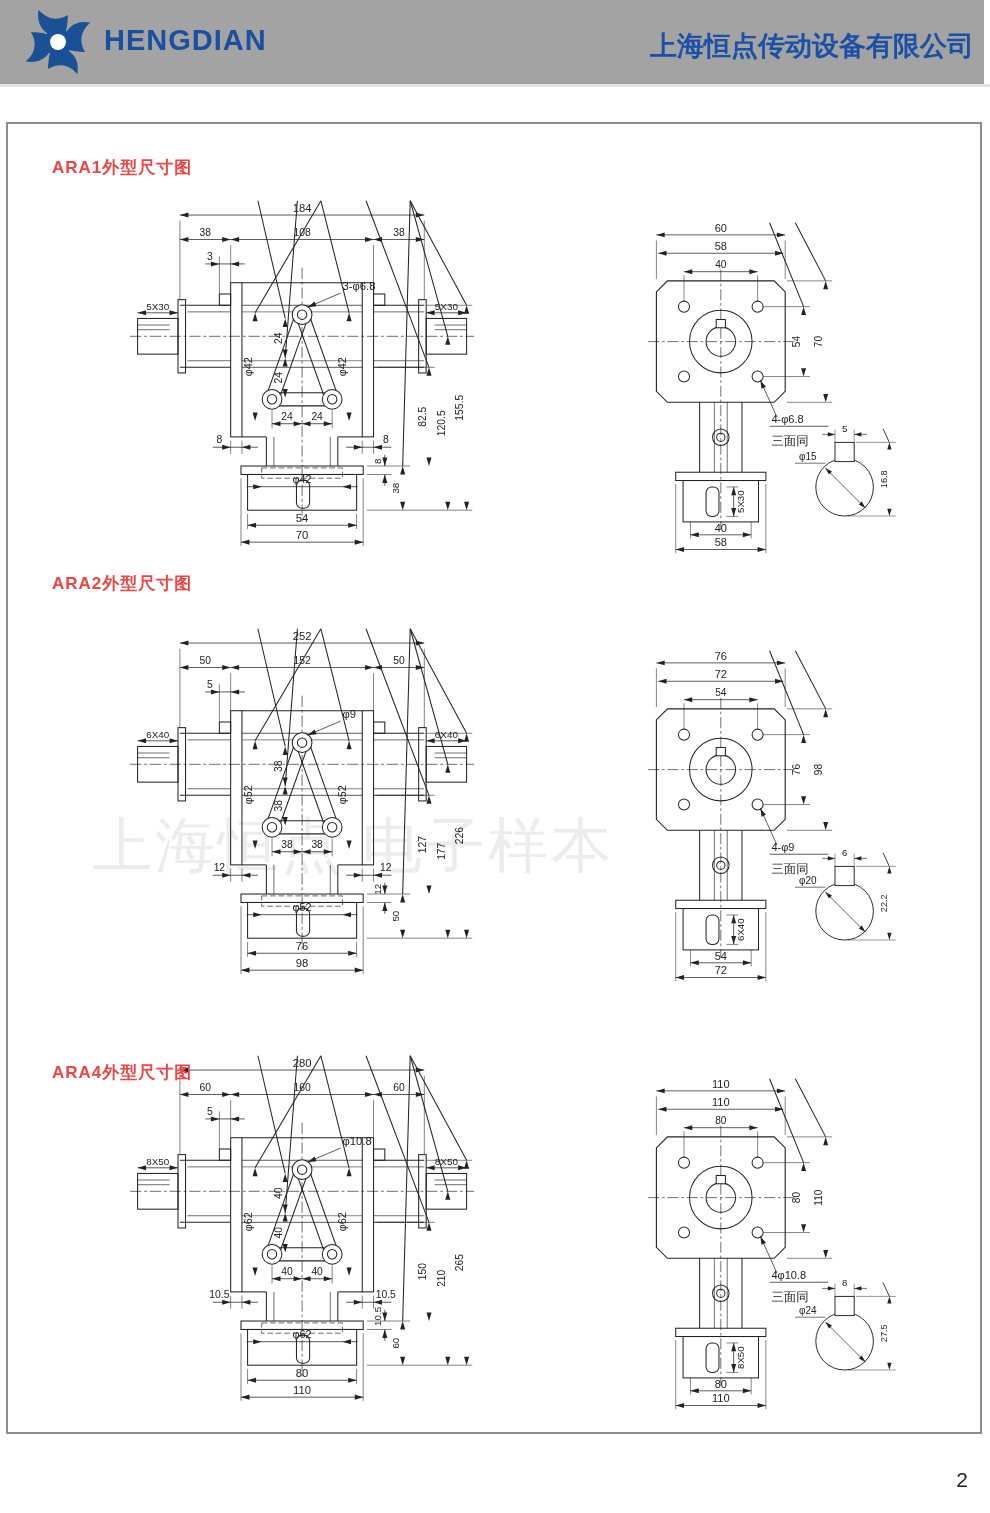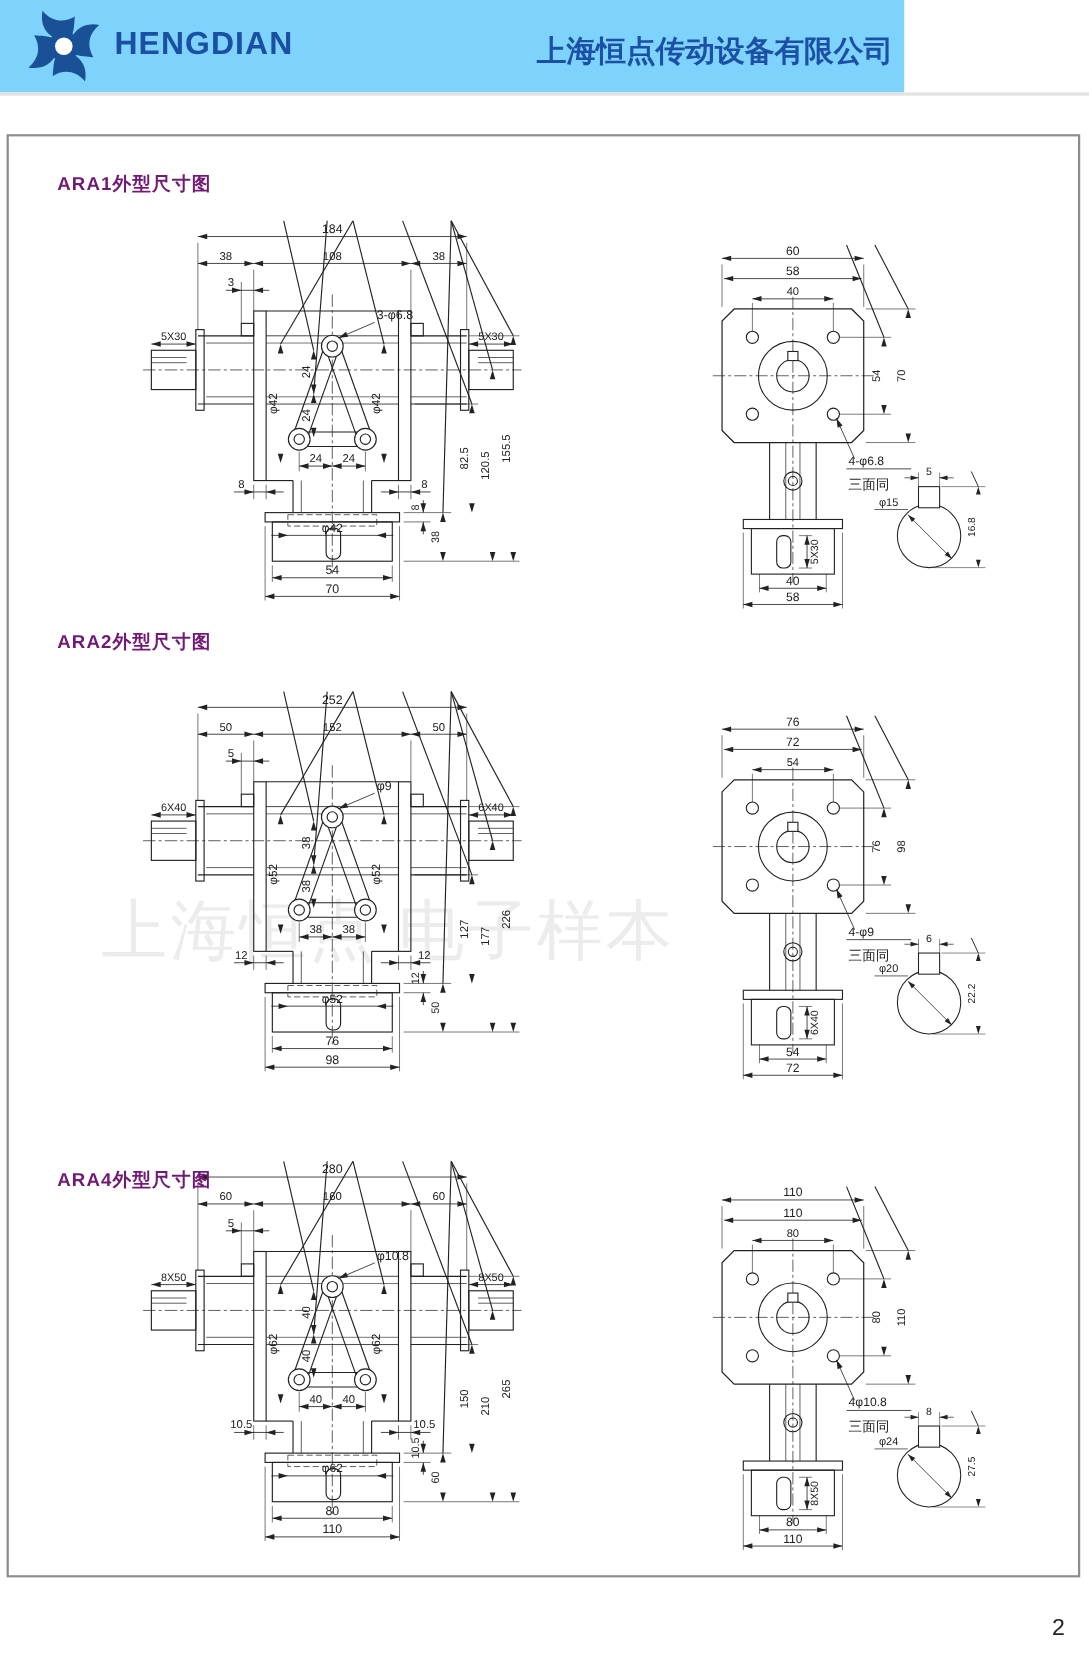--- a/index.html
+++ b/index.html
@@ -1,25 +1,25 @@
 <!DOCTYPE html>
 <html><head>
 <meta charset="utf-8">
 <style>
   html,body{margin:0;padding:0;background:#fff;}
   body{width:990px;height:1513px;position:relative;font-family:"Liberation Sans",sans-serif;overflow:hidden;}
-  .header{position:absolute;top:0;left:0;width:822px;height:84px;background:#7dd3fc;}
+  .header{position:absolute;top:0;left:0;width:984px;height:84px;background:#a3a3a3;}
   .logo{position:absolute;left:24px;top:8px;}
   .brand{position:absolute;left:104px;top:24px;font-size:29px;font-weight:bold;color:#1b4fa1;letter-spacing:1px;}
   .company{position:absolute;right:10px;top:28px;font-size:27px;font-weight:bold;color:#1c50a6;font-family:"Liberation Serif",serif;}
   .divider{position:absolute;top:84px;left:0;width:990px;height:3px;background:#e3e3e3;}
   .frame{position:absolute;left:6px;top:122px;width:972px;height:1308px;border:2px solid #8c8c8c;background:#fff;}
   .watermark{position:absolute;top:806px;left:92px;font-size:60px;color:#ececec;font-family:"Liberation Serif",serif;white-space:nowrap;letter-spacing:3px;z-index:1;}
   #drawings{position:absolute;left:0;top:0;z-index:2;}
-  .sec-title{position:absolute;left:52px;font-size:17px;font-weight:bold;color:#701a75;z-index:3;letter-spacing:1px;}
+  .sec-title{position:absolute;left:52px;font-size:17px;font-weight:bold;color:#ef4444;z-index:3;letter-spacing:1px;}
   .t1{top:156px}.t2{top:572px}.t3{top:1061px}
   .page-num{position:absolute;top:1468px;right:22px;font-size:21px;color:#222;z-index:3;}
   svg text{font-family:"Liberation Sans",sans-serif;}
 </style>
 </head>
 <body>
 
 <div class="header">
   <svg class="logo" width="68" height="68" viewBox="0 0 64 64">
     <g fill="#1a5096">

